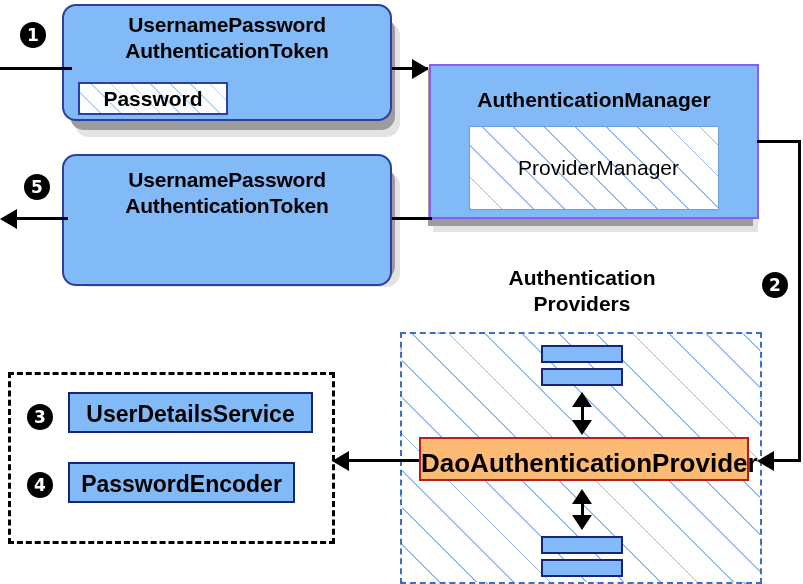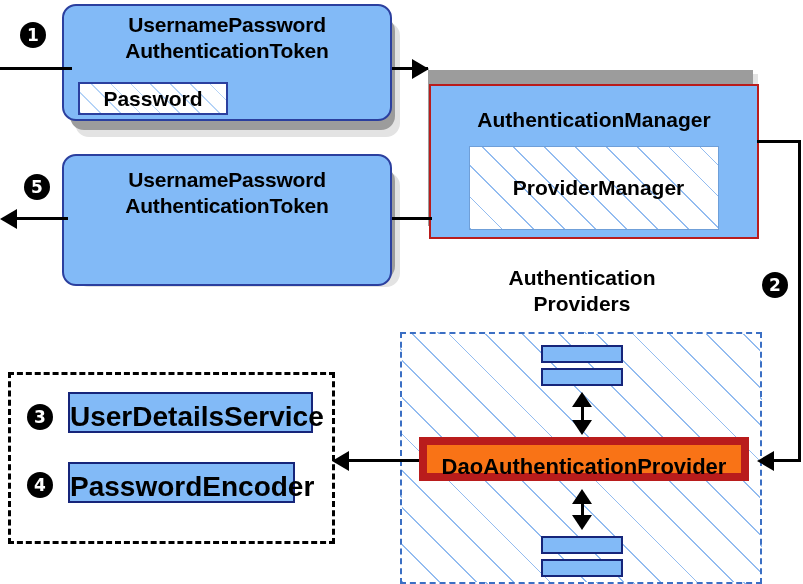--- a/index.html
+++ b/index.html
@@ -86,24 +86,23 @@
   .token-slot span {
     display: block;
     padding-top: 3px;
     background: transparent;
   }
 
   
   .manager-box {
     position: absolute;
     background: #82baf7;
-    border: 2px solid #b91c1c;
+    border: 2px solid #8b5cf6;
     box-sizing: border-box;
     z-index: 10;
-    margin-top: 20px;
   }
   .manager-title {
     position: absolute;
     left: 0; right: 0;
     text-align: center;
     font-size: 21px;
     font-weight: bold;
     color: #000;
   }
   .hatched-inner {
@@ -117,21 +116,21 @@
         rgba(110,165,235,0.75) 1.3px,
         rgba(255,255,255,0) 1.3px,
         rgba(255,255,255,0) 22px);
     overflow: hidden;
   }
   .hatched-inner .label {
     position: absolute;
     left: 9px; right: 0;
     text-align: center;
     font-size: 21px;
-    font-weight: bold;
+    font-weight: normal;
     color: #000;
   }
 
   
   .providers-region {
     position: absolute;
     border: 2px dashed #3b6fc4;
     box-sizing: border-box;
     background: #ffffff;
     background-image: repeating-linear-gradient(
@@ -157,47 +156,47 @@
     position: absolute;
     background: #82baf7;
     border: 2px solid #16257a;
     box-sizing: border-box;
     z-index: 12;
   }
 
   
   .dao-box {
     position: absolute;
-    background: #f97316;
-    border: 8px solid #b91c1c;
+    background: #fdba74;
+    border: 2px solid #b91c1c;
     box-sizing: border-box;
     z-index: 14;
     text-align: center;
-    font-size: 22px;
+    font-size: 26px;
     font-weight: bold;
     color: #000;
   }
   .dao-box span { display: block; padding-top: 9px; }
 
   
   .deps-region {
     position: absolute;
     border: 3px dashed #000000;
     box-sizing: border-box;
     background: #ffffff;
     z-index: 5;
   }
   .dep-box {
     position: absolute;
     background: #82baf7;
     border: 2px solid #16257a;
     box-sizing: border-box;
     z-index: 14;
     text-align: center;
-    font-size: 28px;
+    font-size: 23px;
     font-weight: bold;
     color: #000;
   }
   .dep-box span { display: block; padding-top: 7px; }
 
   
   .hline {
     position: absolute;
     height: 0;
     border-top: 3px solid #000000;

